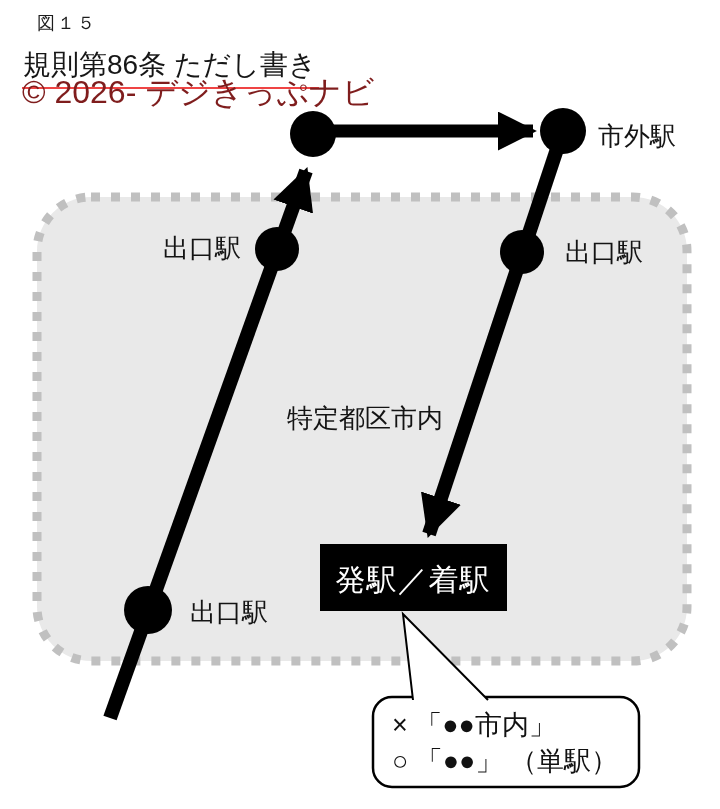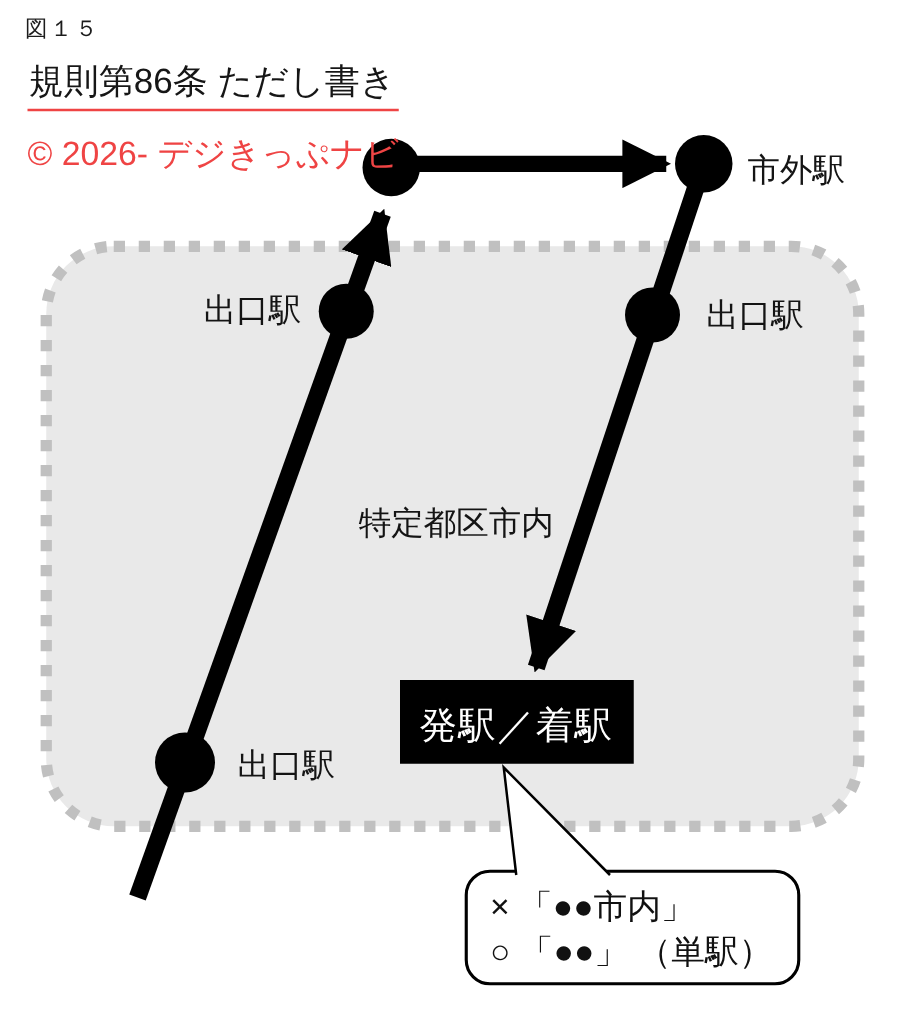--- a/index.html
+++ b/index.html
@@ -5,31 +5,31 @@
   html,body{margin:0;padding:0;}
   body{
     width:720px;height:809px;position:relative;overflow:hidden;
     background:#ffffff;
     font-family:"Liberation Sans","DejaVu Sans",sans-serif;
     color:#1a1a1a;
   }
   .stage{position:absolute;inset:0;width:720px;height:809px;}
   .hdr{position:absolute;left:0;top:0;width:720px;height:130px;z-index:2;}
   .fig-label{
-    position:absolute;left:20px;top:11px;
+    position:absolute;left:37px;top:11px;
     font-size:18px;letter-spacing:2px;color:#1c1c1c;white-space:nowrap;
   }
   .fig-title{
     position:absolute;left:22px;top:46px;
     font-size:28px;color:#161616;white-space:nowrap;
     padding:0 2px 3px 1px;border-bottom:2px solid #ef4444;
   }
   .fig-copy{
-    position:absolute;left:22px;top:105px;
-    font-size:27px;color:#ef4444;white-space:nowrap;
+    position:absolute;left:22px;top:71px;
+    font-size:32px;color:#7f1d1d;white-space:nowrap;
   }
   svg.diagram{position:absolute;left:0;top:0;z-index:1;}
   svg .jp-label{
     font-family:"Liberation Sans","DejaVu Sans",sans-serif;
     font-size:26px;fill:#141414;
   }
   svg .zone-label{font-size:26px;}
   svg .box-label{
     font-family:"Liberation Sans","DejaVu Sans",sans-serif;
     font-size:30px;letter-spacing:1px;

